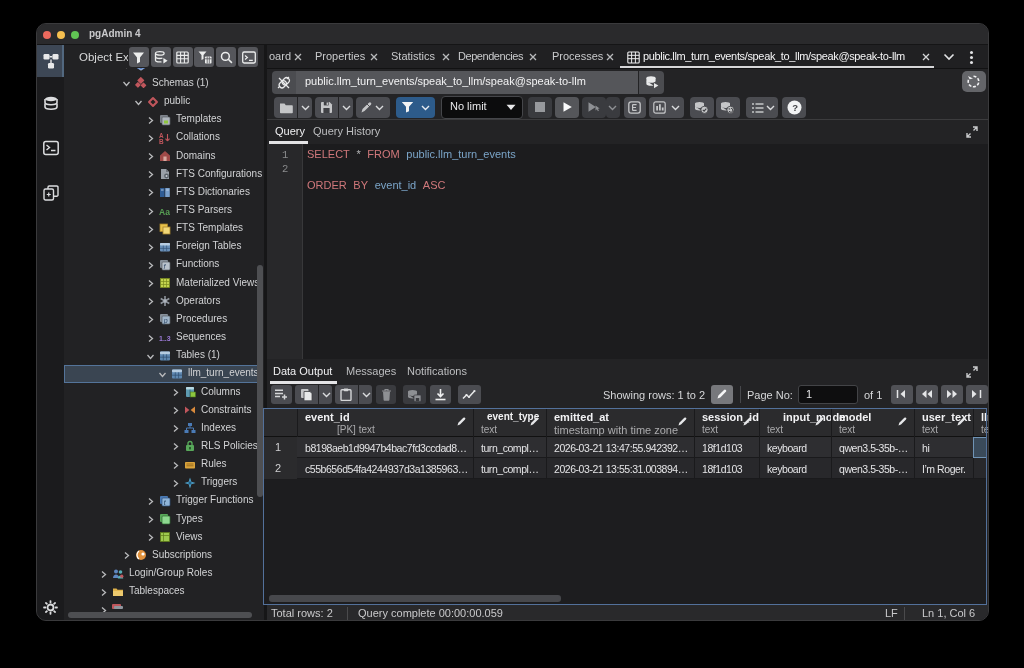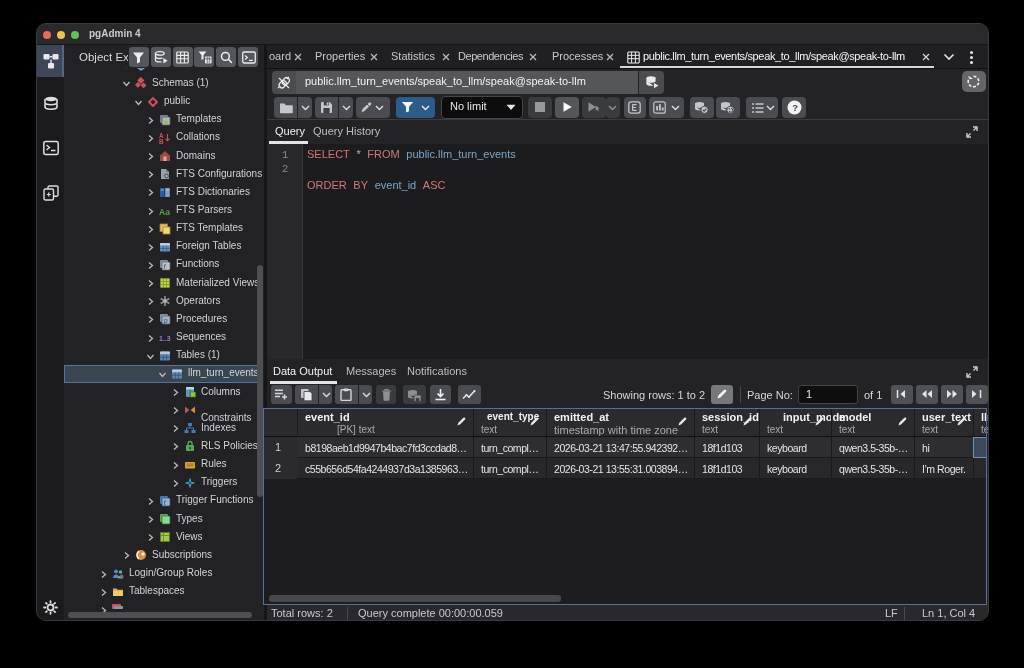--- a/index.html
+++ b/index.html
@@ -312,21 +312,21 @@
         <svg width="9" height="9" viewBox="0 0 9 9">
           <path d="M3 1.5L6.5 4.5L3 7.5" stroke="#b9babc" stroke-width="1.3" fill="none"></path>
         </svg>
       </span>
 <div class="ico" style="left:120px;top:359.1px;">
         <svg width="12" height="12" viewBox="0 0 12 12">
           <path d="M1 2.5L5.4 6L1 9.5z" fill="#c0565c"></path>
           <path d="M11 2.5L6.6 6L11 9.5z" fill="#d98a3c"></path>
         </svg>
       </div>
-<div class="txt" style="left:137px;top:358.6px;font-size:10px;color:#d2d3d5;margin-top:8px;">Constraints</div>
+<div class="txt" style="left:137px;top:358.6px;font-size:10px;color:#d2d3d5;">Constraints</div>
 <span class="chev" style="left:107px;top:379.3px;">
         <svg width="9" height="9" viewBox="0 0 9 9">
           <path d="M3 1.5L6.5 4.5L3 7.5" stroke="#b9babc" stroke-width="1.3" fill="none"></path>
         </svg>
       </span>
 <div class="ico" style="left:120px;top:377.3px;">
         <svg width="12" height="12" viewBox="0 0 12 12">
           <rect x="4" y="1" width="4" height="3" fill="#4a7ab5"></rect>
           <rect x="0.5" y="8" width="4" height="3" fill="#4a7ab5"></rect>
           <rect x="7.5" y="8" width="4" height="3" fill="#4a7ab5"></rect>
@@ -960,14 +960,14 @@
 <div class="abs" style="left:706px;top:392px;width:14px;height:21px;background:#3a4a5a;border:1px solid #6f93b5;"></div>
 <div class="abs" style="left:-4px;top:434px;width:724px;height:126px;background:#1d1d1f;"></div>
 <div class="abs" style="left:2px;top:550px;width:292px;height:7px;background:#47484c;border-radius:3px;"></div>
 <div class="abs" style="left:-4px;top:363px;width:724px;height:197px;border:1px solid #53719b;pointer-events:none;"></div>
 <div class="abs" style="left:0;top:560px;width:723px;height:17px;background:#29292b;"></div>
 <div class="txt" style="left:4px;top:562px;font-size:11px;color:#c9c9cb;">Total rows: 2</div>
 <div class="abs" style="left:80px;top:562px;width:1px;height:13px;background:#4a4a4c;"></div>
 <div class="txt" style="left:91px;top:562px;font-size:11px;color:#c9c9cb;">Query complete 00:00:00.059</div>
 <div class="txt" style="left:618px;top:562px;font-size:11px;color:#c9c9cb;">LF</div>
 <div class="abs" style="left:637px;top:562px;width:1px;height:13px;background:#4a4a4c;"></div>
-<div class="txt" style="left:655px;top:562px;font-size:11px;color:#c9c9cb;">Ln 1, Col 4</div>
+<div class="txt" style="left:655px;top:562px;font-size:11px;color:#c9c9cb;">Ln 1, Col 6</div>
 </div>
 </div>
 </body></html>

